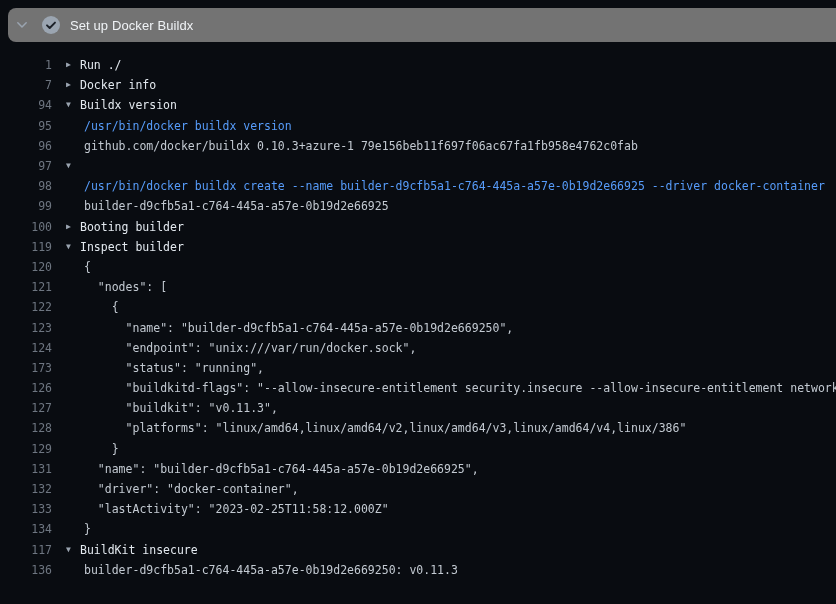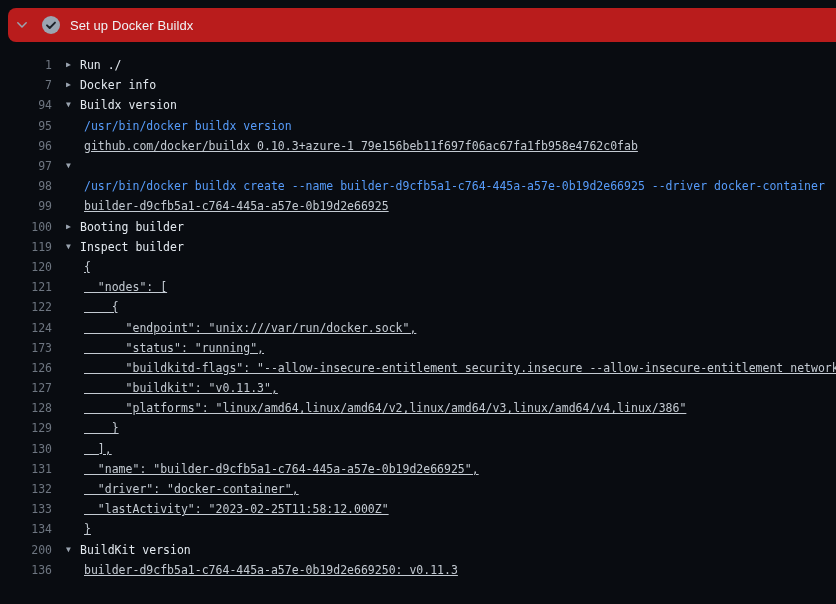--- a/index.html
+++ b/index.html
@@ -3,21 +3,21 @@
 <meta charset="utf-8">
 <style>
   html,body{margin:0;padding:0;}
   body{
     width:836px;height:604px;overflow:hidden;position:relative;
     background:#090c11;
     font-family:"DejaVu Sans Mono","Liberation Mono",monospace;
   }
   .step-header{
     position:absolute;top:8px;left:8px;right:0;height:34px;
-    background:#b91c1c;border-radius:8px 0 0 8px;
+    background:#737373;border-radius:8px 0 0 8px;
     display:flex;align-items:center;cursor:pointer;
   }
   .chev{margin-left:7px;display:flex;align-items:center;}
   .check{margin-left:13px;display:flex;align-items:center;}
   .step-title{
     margin-left:10px;color:#f0f3f6;
     font-family:"Liberation Sans","DejaVu Sans",sans-serif;
     font-size:13px;font-weight:500;letter-spacing:.1px;
   }
   .log{position:absolute;top:55px;left:0;right:0;}
@@ -30,21 +30,21 @@
     user-select:none;cursor:pointer;
   }
   .gutter{
     flex:0 0 28px;box-sizing:border-box;padding-left:14px;
     font-size:8px;color:#9aa4b0;line-height:1;
   }
   .txt{white-space:pre;flex:0 0 auto;}
   .row.group-collapsed .txt,.row.group-expanded .txt{color:#e3e9ef;}
   .row.group-collapsed,.row.group-expanded{cursor:pointer;}
   .row.command .txt{color:#579cfa;padding-left:4px;}
-  .row.output .txt{color:#c3cad2;padding-left:4px;text-decoration:underline;}
+  .row.output .txt{color:#c3cad2;padding-left:4px;}
 </style>
 </head>
 <body>
 
 <div class="step-header">
   <span class="chev">
     <svg width="14" height="14" viewBox="0 0 16 16">
       <path d="M3.2 5.5 L8 10.3 L12.8 5.5" stroke="#9aa4b0" stroke-width="1.7" fill="none" stroke-linecap="round" stroke-linejoin="round"></path>
     </svg>
   </span>
@@ -128,20 +128,25 @@
     <span class="gutter"></span>
     <span class="txt">  "nodes": [</span>
   </div>
 
   <div class="row output">
     <span class="ln">122</span>
     <span class="gutter"></span>
     <span class="txt">    {</span>
   </div>
 
+  <div class="row output">
+    <span class="ln">123</span>
+    <span class="gutter"></span>
+    <span class="txt">      "name": "builder-d9cfb5a1-c764-445a-a57e-0b19d2e669250",</span>
+  </div>
 
   <div class="row output">
     <span class="ln">124</span>
     <span class="gutter"></span>
     <span class="txt">      "endpoint": "unix:///var/run/docker.sock",</span>
   </div>
 
   <div class="row output">
     <span class="ln">173</span>
     <span class="gutter"></span>
@@ -165,25 +170,20 @@
     <span class="gutter"></span>
     <span class="txt">      "platforms": "linux/amd64,linux/amd64/v2,linux/amd64/v3,linux/amd64/v4,linux/386"</span>
   </div>
 
   <div class="row output">
     <span class="ln">129</span>
     <span class="gutter"></span>
     <span class="txt">    }</span>
   </div>
 
-  <div class="row output">
-    <span class="ln">130</span>
-    <span class="gutter"></span>
-    <span class="txt">  ],</span>
-  </div>
 
   <div class="row output">
     <span class="ln">131</span>
     <span class="gutter"></span>
     <span class="txt">  "name": "builder-d9cfb5a1-c764-445a-a57e-0b19d2e66925",</span>
   </div>
 
   <div class="row output">
     <span class="ln">132</span>
     <span class="gutter"></span>
@@ -196,23 +196,23 @@
     <span class="txt">  "lastActivity": "2023-02-25T11:58:12.000Z"</span>
   </div>
 
   <div class="row output">
     <span class="ln">134</span>
     <span class="gutter"></span>
     <span class="txt">}</span>
   </div>
 
   <div class="row group-expanded">
-    <span class="ln">200</span>
-    <span class="gutter">▼</span>
-    <span class="txt">BuildKit version</span>
+    <span class="ln">117</span>
+    <span class="gutter">▼</span>
+    <span class="txt">BuildKit insecure</span>
   </div>
 
   <div class="row output">
     <span class="ln">136</span>
     <span class="gutter"></span>
     <span class="txt">builder-d9cfb5a1-c764-445a-a57e-0b19d2e669250: v0.11.3</span>
   </div>
 </div>
 
 </body></html>

